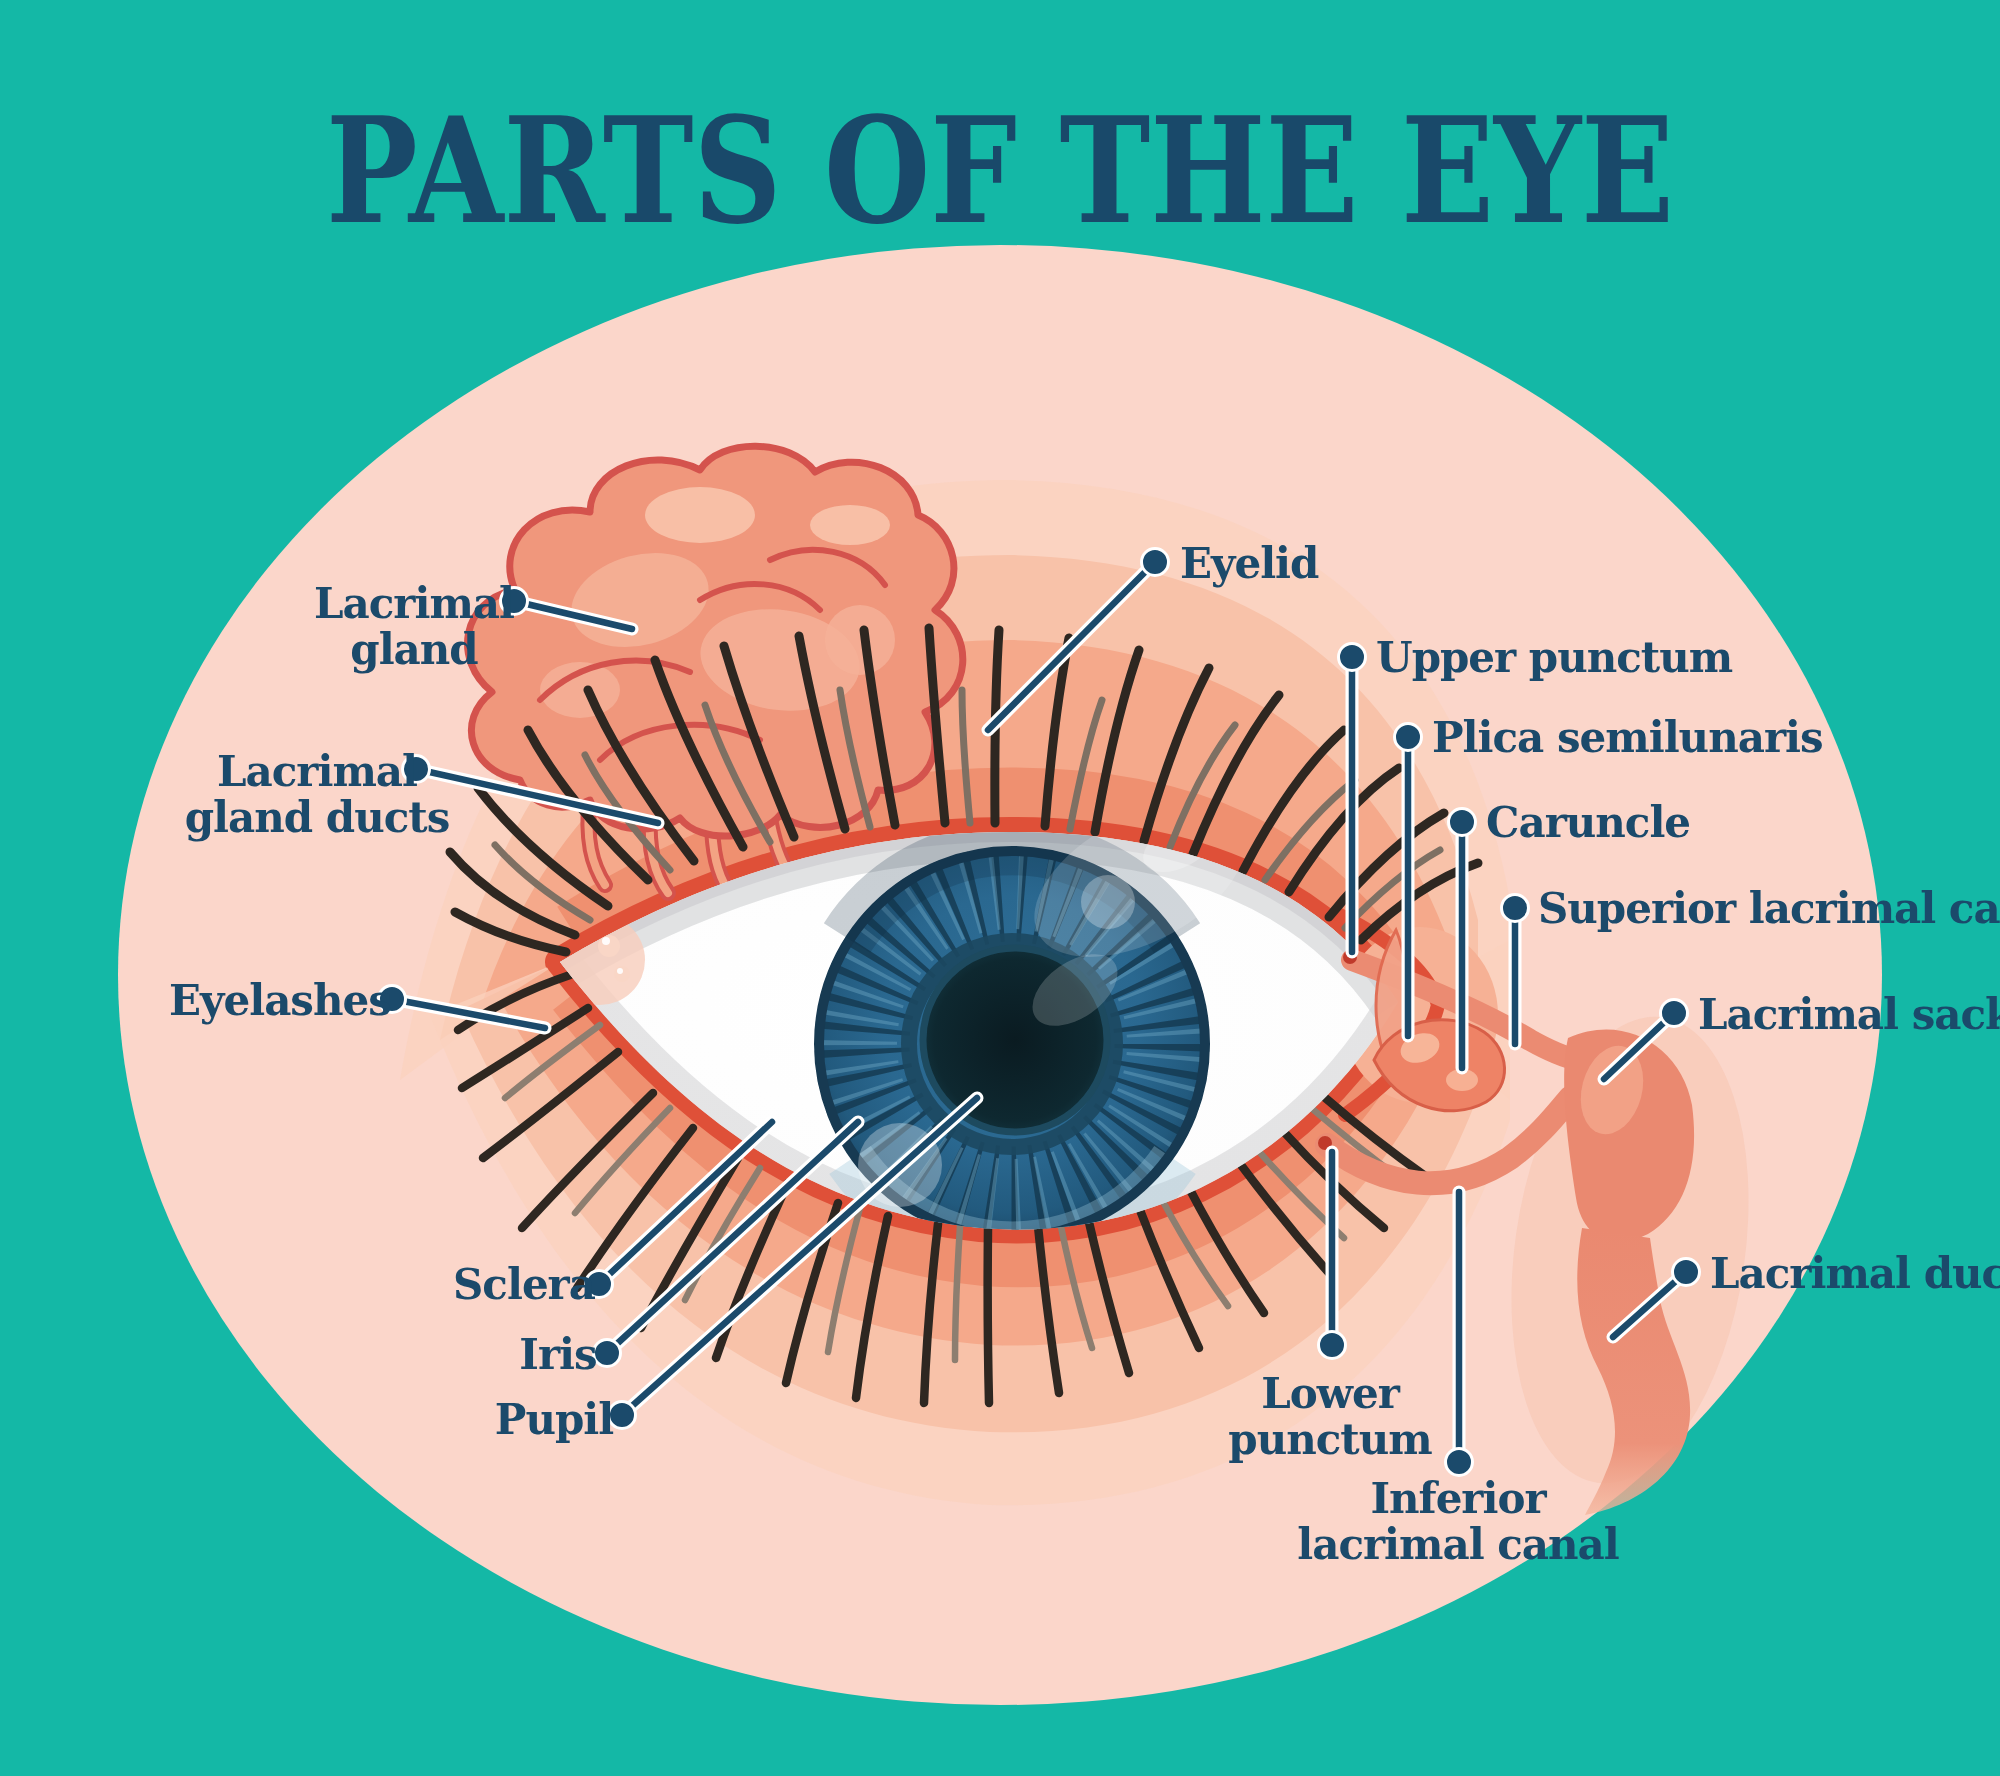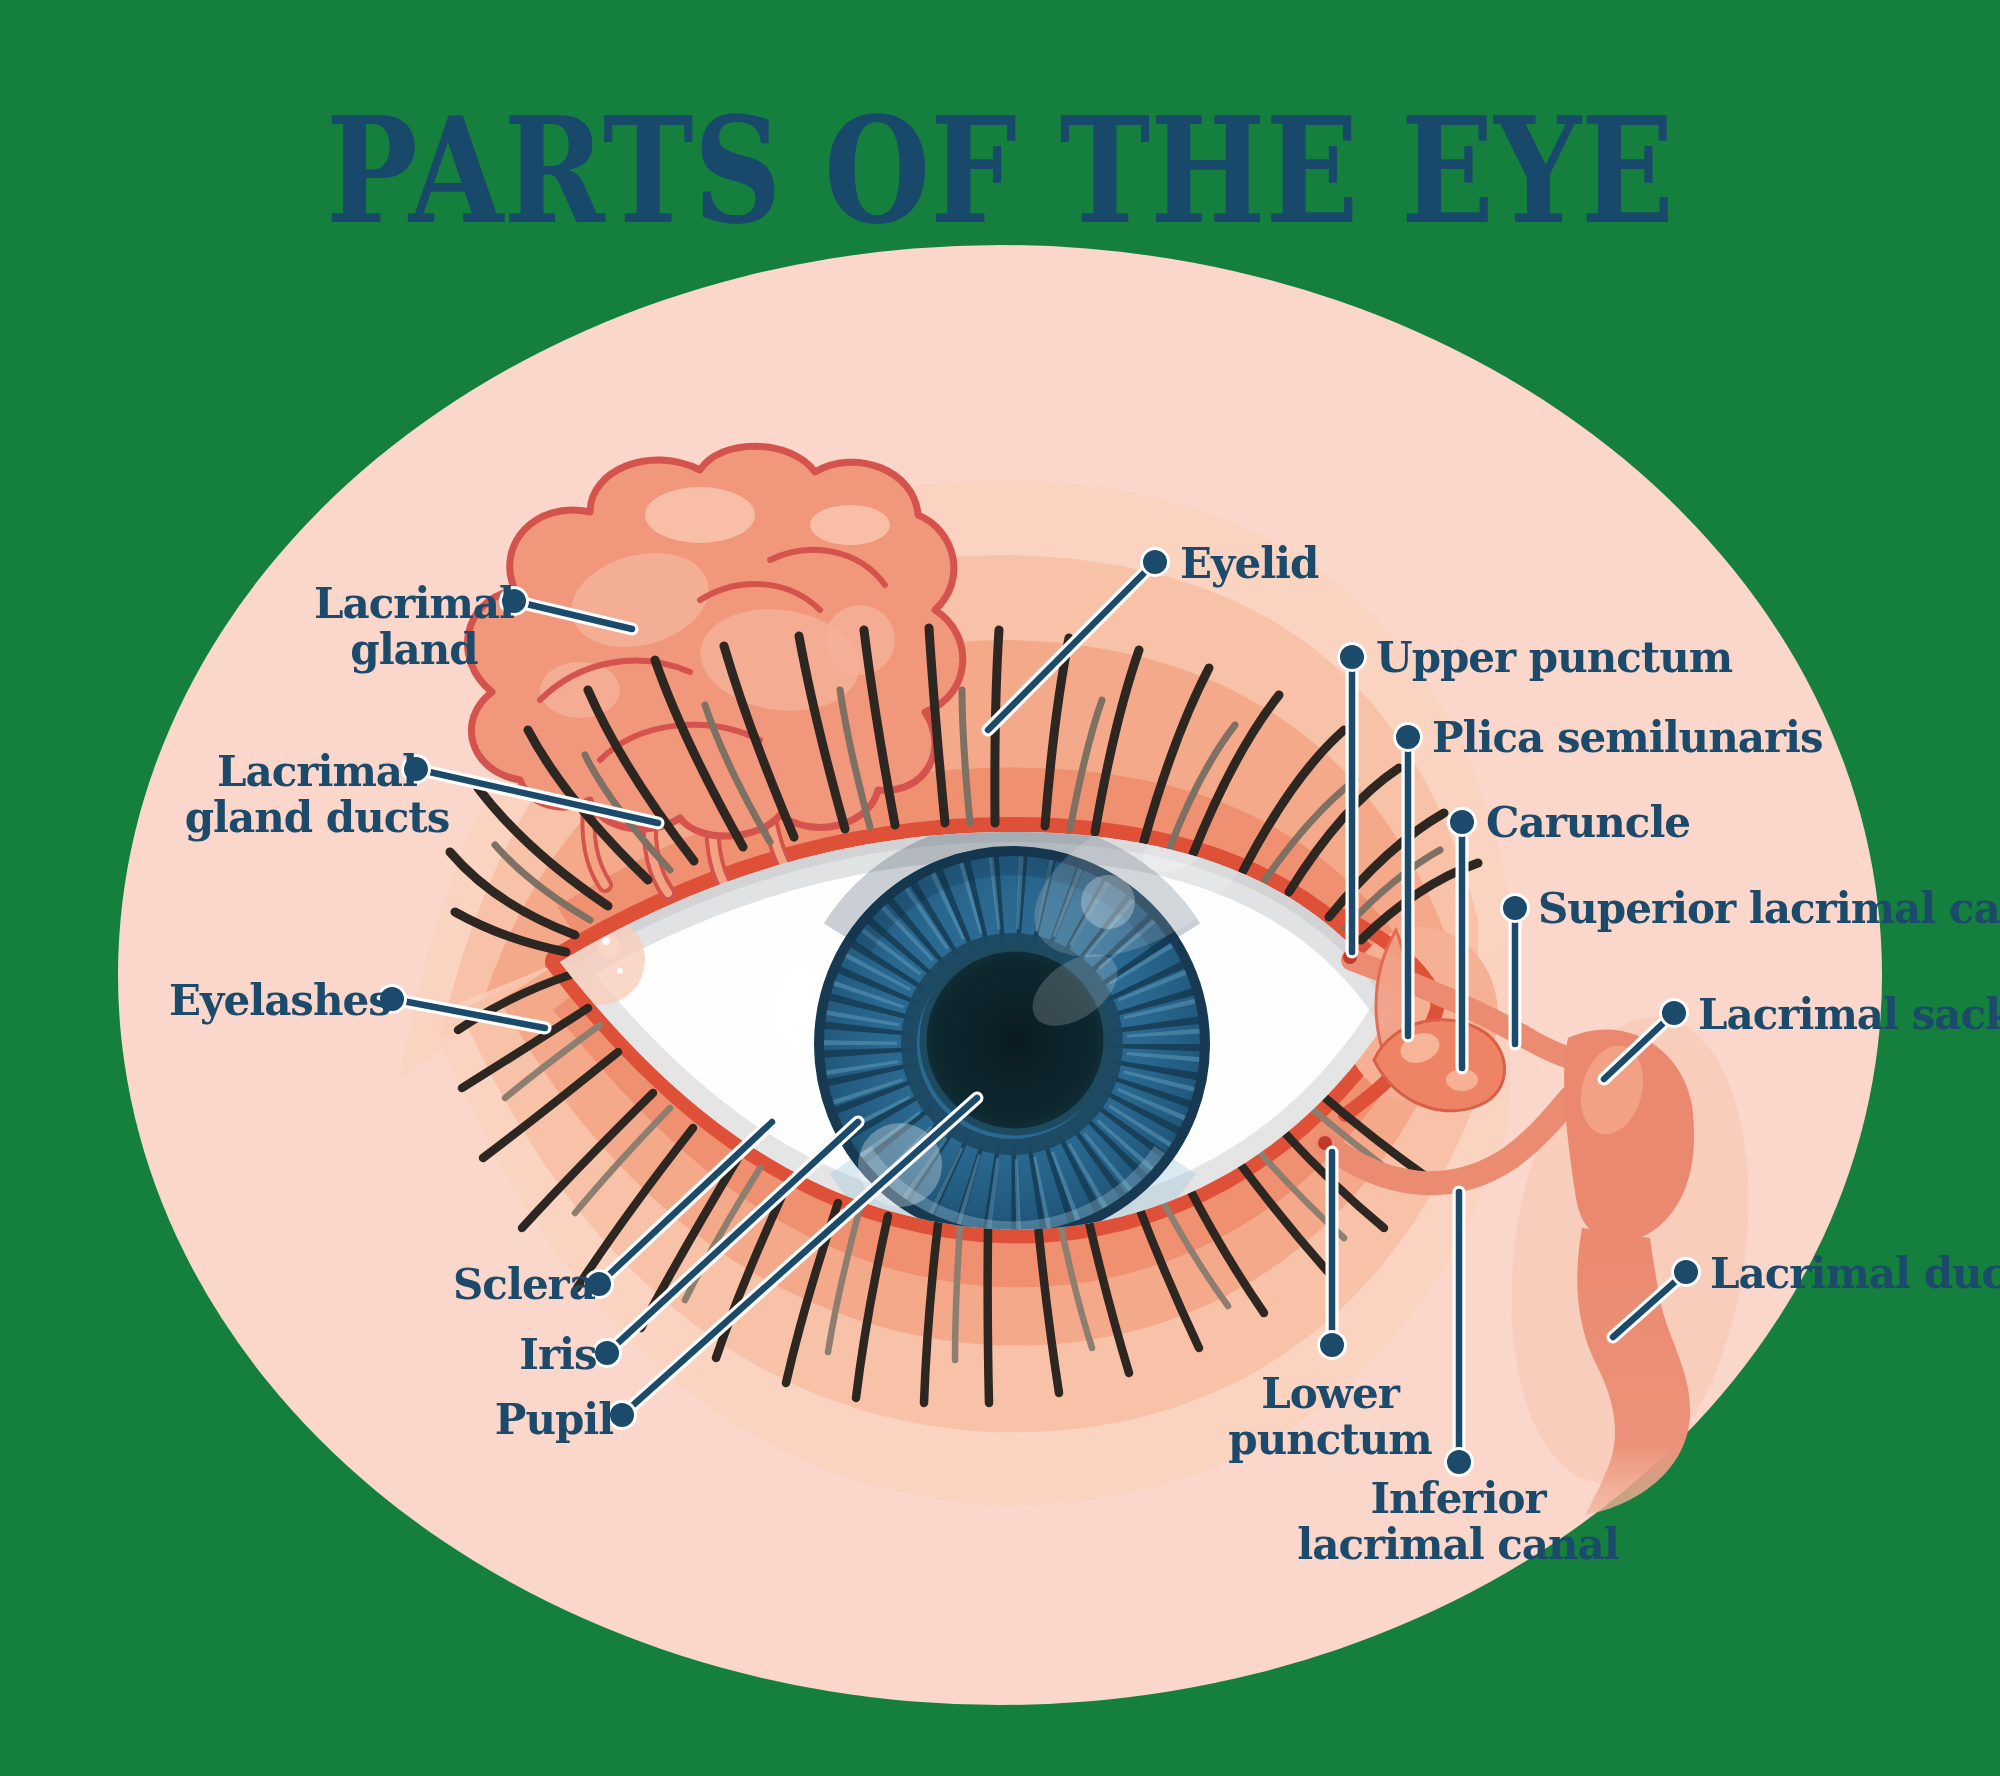--- a/index.html
+++ b/index.html
@@ -1,16 +1,16 @@
 <!DOCTYPE html>
 <html><head>
 <meta charset="utf-8">
 <style>
   html,body{margin:0;padding:0;background:#ffffff;}
-  .stage{position:relative;width:2000px;height:1776px;background:#15803d;overflow:hidden;}
+  .stage{position:relative;width:2000px;height:1776px;background:#14b8a6;overflow:hidden;}
   svg{position:absolute;left:0;top:0;display:block;}
   text{font-family:"DejaVu Serif","Liberation Serif",serif;font-weight:bold;fill:#1b4a6b;letter-spacing:-1px;}
   .lbl{font-size:42px;}
   .ttl{font-size:146px;letter-spacing:0px;fill:#19496a;}
 </style>
 </head>
 <body>
 
 <div class="stage">
 <svg width="2000" height="1776" viewBox="0 0 2000 1776">

